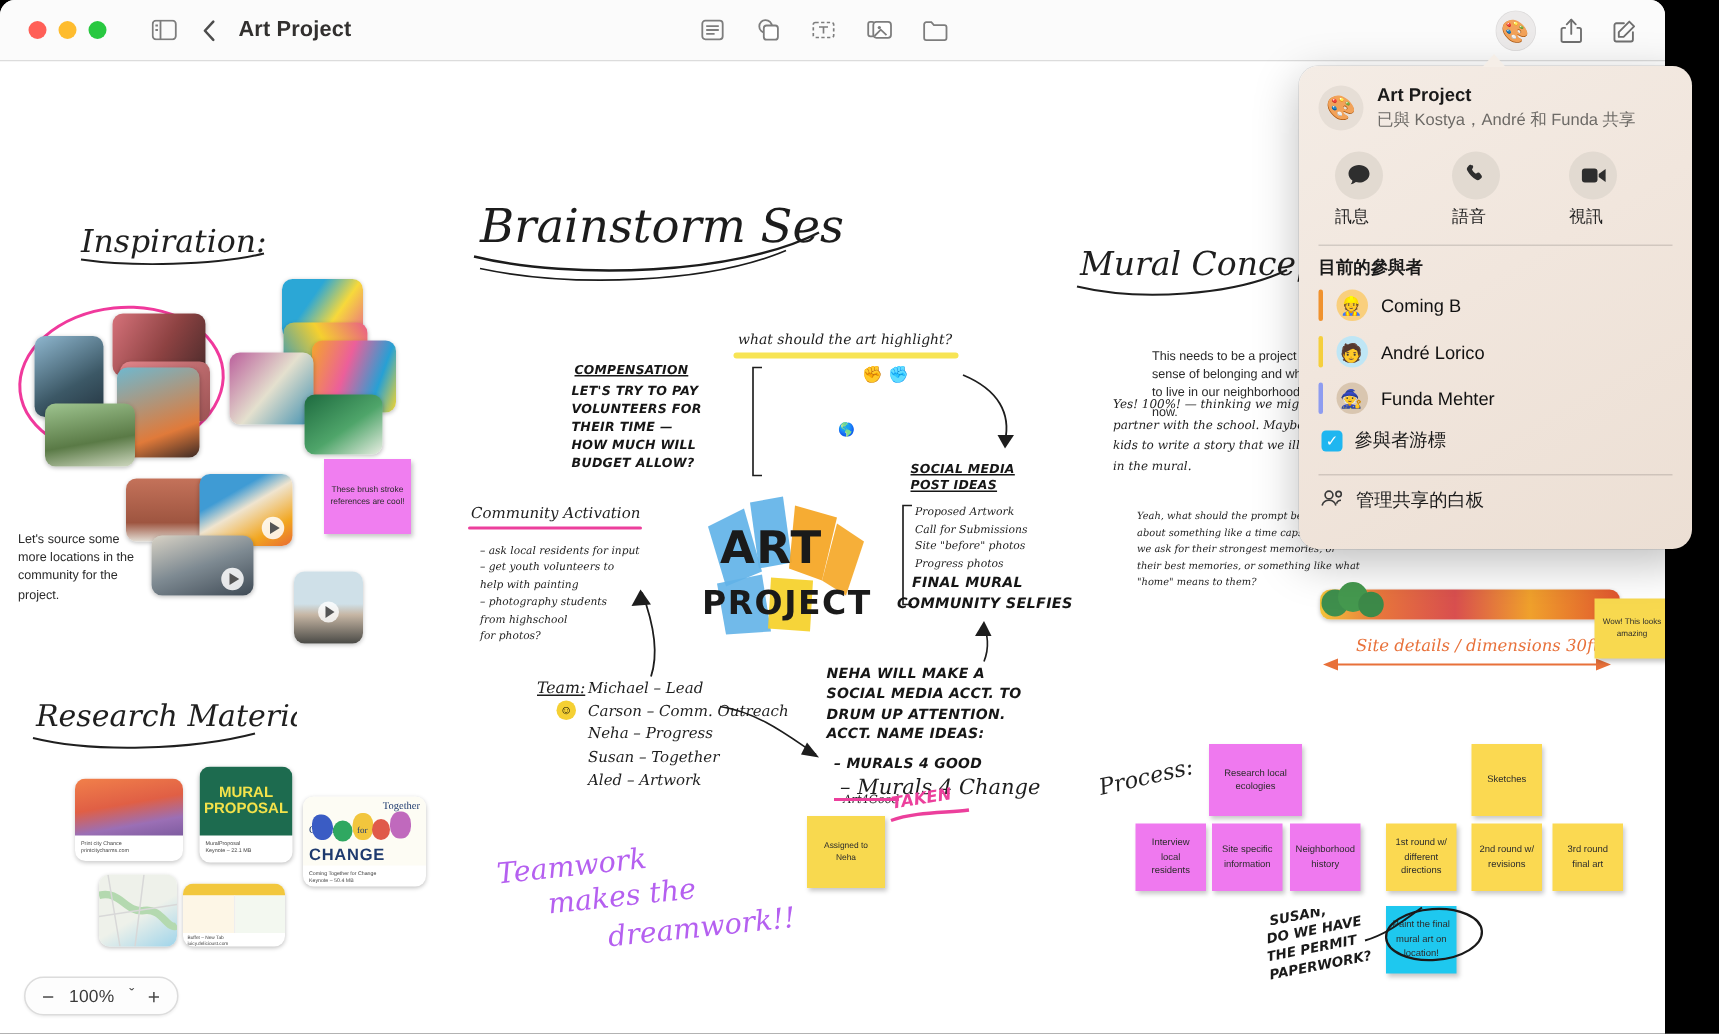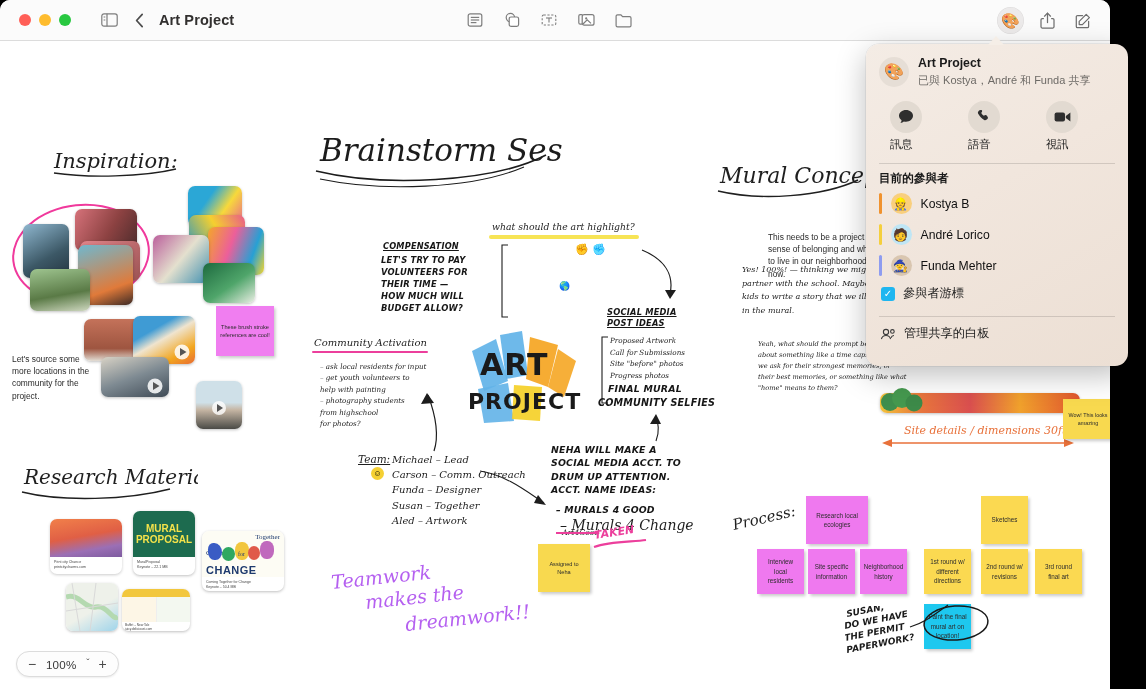--- a/index.html
+++ b/index.html
@@ -101,21 +101,21 @@
 
   .participant { display:flex; align-items:center; gap:9px; padding:5px 13px; position:relative; }
   .p-bar { width:2.6px; height:21px; border-radius:2px; flex:0 0 auto; }
   .p-ava { width:21px; height:21px; border-radius:50%; display:flex; align-items:center;
            justify-content:center; font-size:12px; flex:0 0 auto; }
   .p-name { font-size:12.2px; color:#111; }
 
   .pop-check { display:flex; align-items:center; gap:8px; padding:4px 13px 7px 15px; }
   .chk { width:14px; height:14px; border-radius:3px; background:#1fb6f0;
          display:flex; align-items:center; justify-content:center; color:#fff; font-size:10px; }
-  .pop-foot { display:flex; align-items:center; gap:8px; padding:8px 13px 0 14px; }
+  .pop-foot { display:flex; gap:8px; padding:8px 13px 0 14px; }
 
   .ellipse-pink { position:absolute; border:2.2px solid #f0399c; border-radius:50%; }
 </style>
 </head>
 <body>
 
 <div class="window">
 
   <div class="titlebar">
     <div class="traffic">
@@ -328,21 +328,21 @@
    help with painting</span><br><span>– photography students
    from highschool
    for photos?</span></div>
 
     <svg class="scribble" style="left:418px;top:350px;" width="24" height="62">
       <path d="M16 60 C22 42, 16 20, 10 4" stroke="#1d1d1d" stroke-width="1.2" fill="none"></path>
       <polygon points="9,2 16,12 3,13" fill="#1d1d1d"></polygon>
     </svg>
 
     <div class="hw" style="left:358px;top:412px;font-size:10.5px;font-style:italic;text-decoration:underline;">Team:</div>
-    <div class="hw" style="left:392px;top:411px;font-size:10px;line-height:1.52;font-style:italic;"><span>Michael – Lead</span><br><span>Carson – Comm. Outreach</span><br><span>Funda – Designer</span><br><span>Susan – Together</span><br><span>Aled – Artwork</span></div>
+    <div class="hw" style="left:392px;top:411px;font-size:10px;line-height:1.52;font-style:italic;"><span>Michael – Lead</span><br><span>Carson – Comm. Outreach</span><br><span>Neha – Progress</span><br><span>Susan – Together</span><br><span>Aled – Artwork</span></div>
     <div style="position:absolute;left:371px;top:426px;width:13px;height:13px;border-radius:50%;background:#f5d033;display:flex;align-items:center;justify-content:center;font-size:8px;">☺</div>
 
     <div style="position:absolute;left:464px;top:288px;width:120px;height:98px;">
       <svg width="120" height="98" viewBox="0 0 120 98">
         <polygon points="8,22 32,10 44,52 20,62" fill="#62b3e8" opacity=".92"></polygon>
         <polygon points="36,6 58,2 64,46 42,50" fill="#62b3e8" opacity=".92"></polygon>
         <polygon points="66,8 94,16 84,58 62,50" fill="#f5a623" opacity=".93"></polygon>
         <polygon points="94,20 112,32 100,68 84,58" fill="#f5a623" opacity=".9"></polygon>
         <polygon points="14,60 44,54 50,92 20,94" fill="#62b3e8" opacity=".9"></polygon>
         <polygon points="50,56 78,58 76,92 48,90" fill="#f5d028" opacity=".92"></polygon>
@@ -483,21 +483,21 @@
     </div>
   </div>
 
   <div class="pop-div"></div>
   <div class="pop-sect">目前的參與者</div>
 
   <div id="participant-list">
       <div class="participant">
         <div class="p-bar" style="background:#f0922e"></div>
         <div class="p-ava" style="background:#f9cf7d">👷</div>
-        <div class="p-name">Kostya B</div>
+        <div class="p-name">Coming B</div>
       </div>
       <div class="participant">
         <div class="p-bar" style="background:#f5cf3d"></div>
         <div class="p-ava" style="background:#bfe6f5">🧑</div>
         <div class="p-name">André Lorico</div>
       </div>
       <div class="participant">
         <div class="p-bar" style="background:#8e9cf0"></div>
         <div class="p-ava" style="background:#d9c6b0">🧙</div>
         <div class="p-name">Funda Mehter</div>

